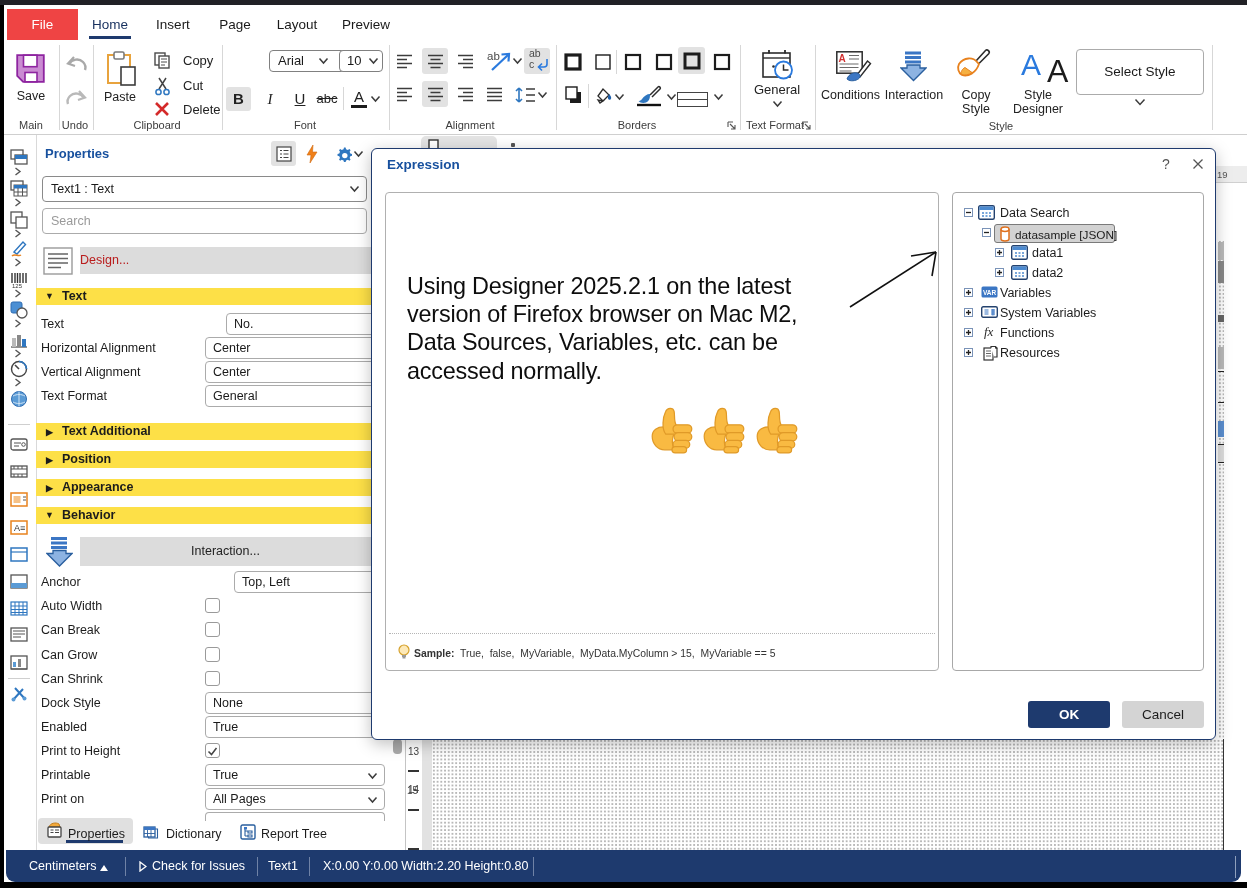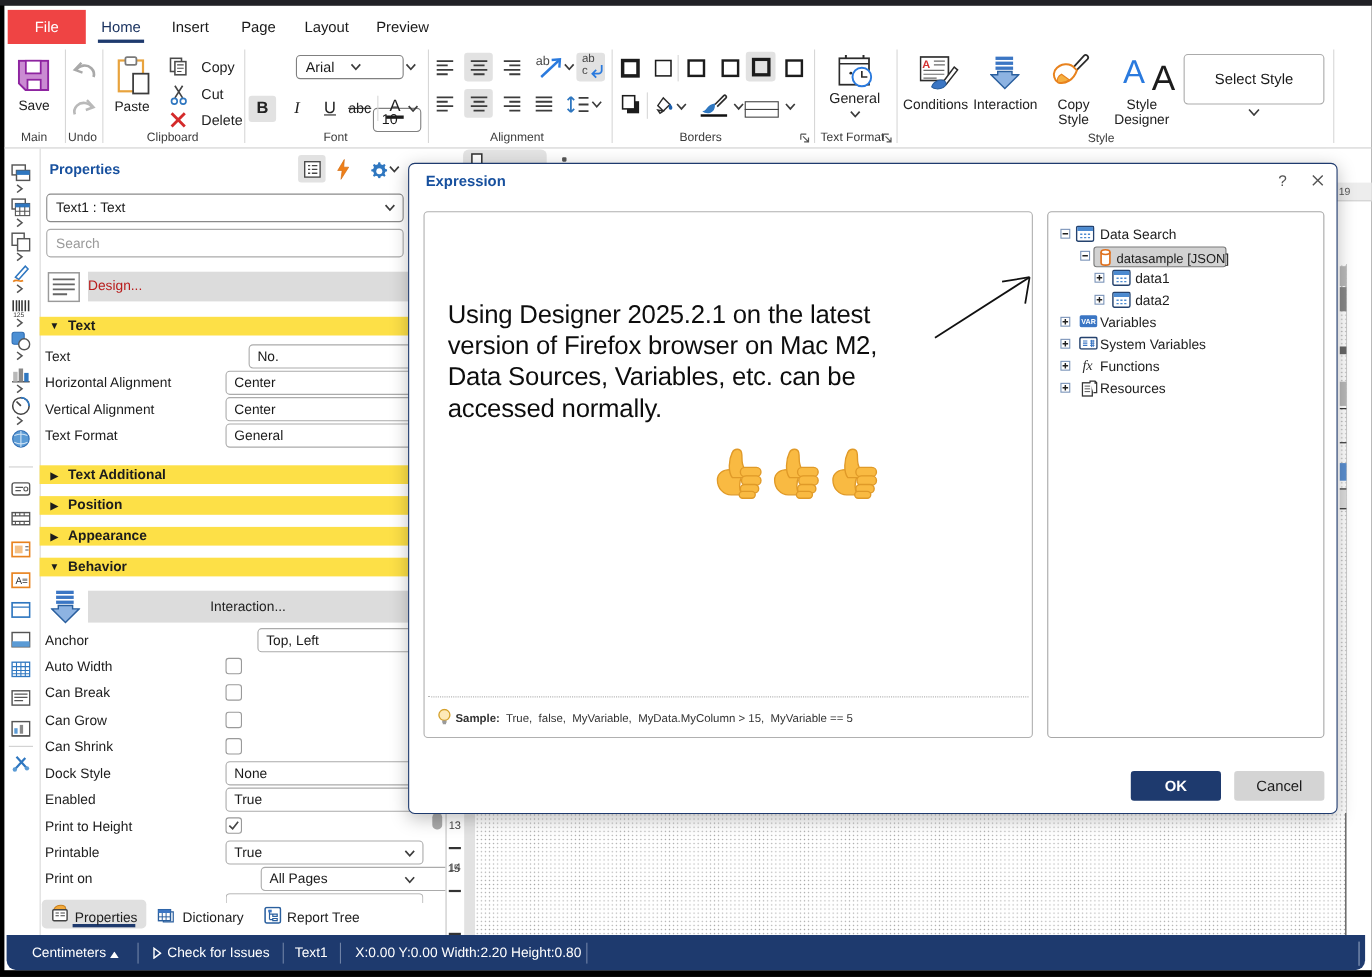--- a/index.html
+++ b/index.html
@@ -83,21 +83,21 @@
 <div class="btnlabel" style="left:183px;top:78px;width:44px;text-align:left;font-size:13px;">Cut</div>
 <svg class="abs" style="left:153px;top:100px;" width="18" height="18" viewBox="0 0 18 18">
  <path d="M3 3 L15 15 M15 3 L3 15" stroke="#d42a2a" stroke-width="2.6"></path>
 </svg>
 <div class="btnlabel" style="left:183px;top:102px;width:50px;text-align:left;font-size:13px;">Delete</div>
 
 <div class="combo" style="left:225px;top:50px;width:98px;height:22px;line-height:20px;padding-left:8px;margin-left:44px;">Arial</div>
 <svg class="abs" style="left:318px;top:57px;" width="11" height="8" viewBox="0 0 11 8">
       <path d="M1.5 1.5 L5.5 6 L9.5 1.5" fill="none" stroke="#3c3c3c" stroke-width="1.5"></path>
     </svg>
-<div class="combo" style="left:339px;top:50px;width:44px;height:22px;line-height:20px;padding-left:7px;margin-top:48px;">10</div>
+<div class="combo" style="left:339px;top:50px;width:44px;height:22px;line-height:20px;padding-left:7px;">10</div>
 <svg class="abs" style="left:368px;top:57px;" width="11" height="8" viewBox="0 0 11 8">
       <path d="M1.5 1.5 L5.5 6 L9.5 1.5" fill="none" stroke="#3c3c3c" stroke-width="1.5"></path>
     </svg>
 <div class="abs sel" style="left:226px;top:87px;width:25px;height:24px;font-weight:bold;font-size:15px;text-align:center;line-height:24px;color:#222;">B</div>
 <div class="abs" style="left:259px;top:87px;width:22px;height:24px;font-style:italic;font-size:15px;font-family:'Liberation Serif',serif;text-align:center;line-height:24px;color:#222;">I</div>
 <div class="abs" style="left:288px;top:87px;width:24px;height:24px;font-size:15px;text-align:center;line-height:24px;color:#222;text-decoration:underline;">U</div>
 <div class="abs" style="left:315px;top:87px;width:24px;height:24px;font-size:13px;text-align:center;line-height:24px;color:#222;text-decoration:line-through;">abc</div>
 <div class="vline" style="left:343px;top:87px;height:23px;"></div>
 <div class="abs" style="left:350px;top:88px;width:18px;height:20px;font-size:15px;text-align:center;color:#222;">A</div>
 <div class="abs" style="left:351px;top:105px;width:16px;height:2.6px;background:#1c1c1c;"></div>
@@ -438,21 +438,21 @@
 <div class="proplabel" style="top:744px;">Print to Height</div>
 <div class="abs" style="left:205px;top:743px;width:15px;height:15px;border:1px solid #9a9a9a;border-radius:3px;background:#fff;"><svg width="13" height="13" viewBox="0 0 13 13">
           <path d="M2.5 6.5 L5.5 9.5 L10.5 3" fill="none" stroke="#444" stroke-width="1.5"></path>
         </svg></div>
 <div class="proplabel" style="top:768px;">Printable</div>
 <div class="input" style="left:205px;top:764px;width:180px;height:22px;line-height:20px;padding-left:7px;">True</div>
 <svg class="abs" style="left:367px;top:772px;" width="11" height="8" viewBox="0 0 11 8">
         <path d="M1.5 1.5 L5.5 6 L9.5 1.5" fill="none" stroke="#3c3c3c" stroke-width="1.5"></path>
       </svg>
 <div class="proplabel" style="top:792px;">Print on</div>
-<div class="input" style="left:205px;top:788px;width:180px;height:22px;line-height:20px;padding-left:7px;margin-left:32px;">All Pages</div>
+<div class="input" style="left:205px;top:788px;width:180px;height:22px;line-height:20px;padding-left:7px;">All Pages</div>
 <svg class="abs" style="left:367px;top:796px;" width="11" height="8" viewBox="0 0 11 8">
         <path d="M1.5 1.5 L5.5 6 L9.5 1.5" fill="none" stroke="#3c3c3c" stroke-width="1.5"></path>
       </svg>
 <div class="abs" style="left:205px;top:812px;width:180px;height:9px;border:1px solid #ababab;border-bottom:none;border-radius:4px 4px 0 0;background:#fff;"></div>
 <div class="abs" style="left:393px;top:739px;width:9px;height:15px;background:#aaa;border-radius:4px;"></div>
 
 <div class="abs" style="left:38px;top:818px;width:95px;height:26px;background:#e0e0e0;border-radius:4px;"></div>
 <div class="abs" style="left:66px;top:840px;width:57px;height:2.6px;background:#1e3a6e;"></div>
 <svg class="abs" style="left:46px;top:821px;" width="18" height="18" viewBox="0 0 18 18">
         <path d="M3 6 C4 2 10 1 13 3 L14 6 z" fill="#f2a93b" stroke="#c77e1a" stroke-width="1"></path>

